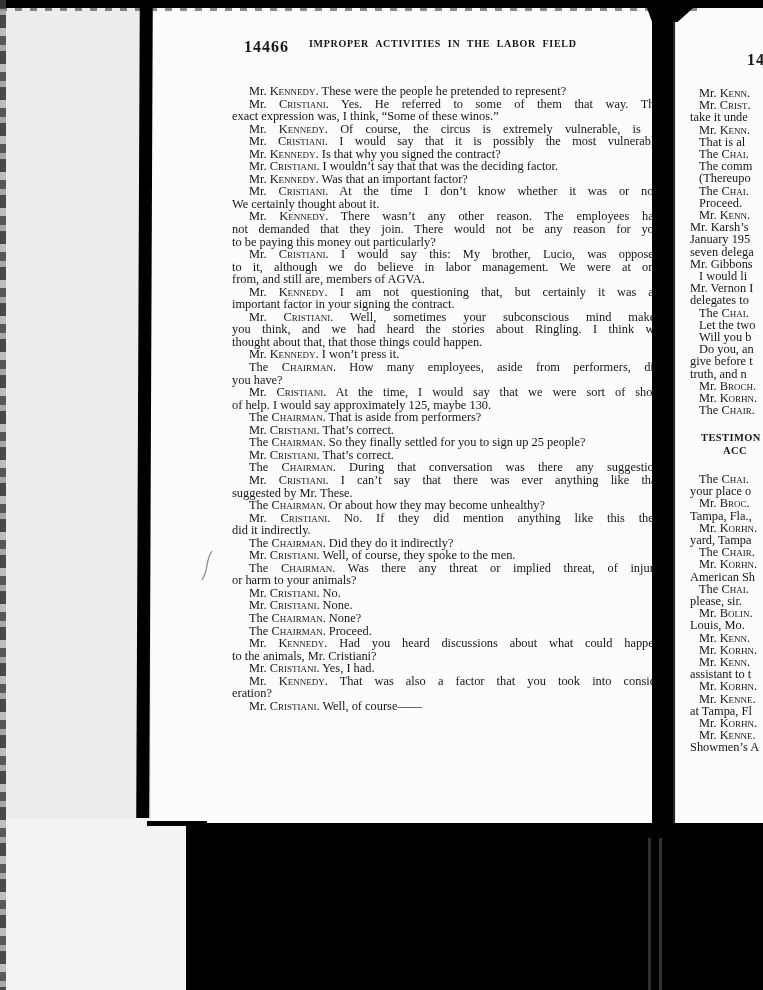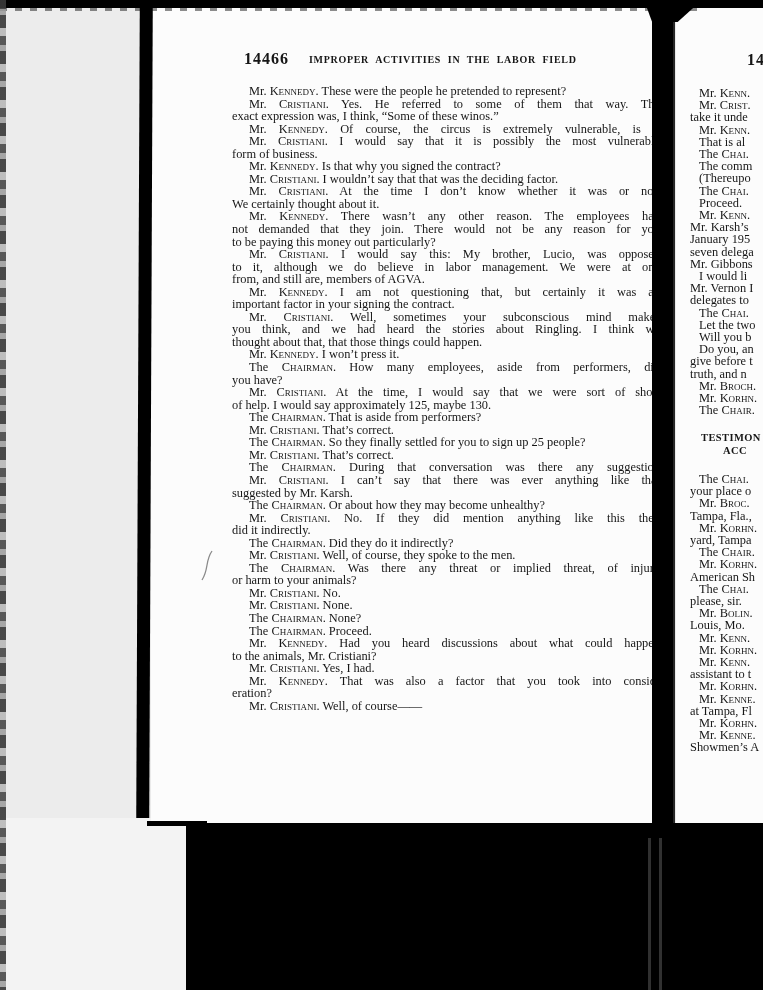--- a/index.html
+++ b/index.html
@@ -25,21 +25,21 @@
   .gutter-flare{position:absolute;left:644px;top:0;width:58px;height:22px;background:#000;
     clip-path:polygon(0 0,100% 0,58% 100%,14% 100%);}
   .bottom-black{position:absolute;left:186px;top:823px;width:577px;height:167px;background:#000;}
   .bottom-black-lip{position:absolute;left:147px;top:821px;width:60px;height:5px;background:#000;}
   .bottom-left-paper{position:absolute;left:0;top:818px;width:186px;height:172px;background:#f3f3f3;}
   .gutter-ghost-1{position:absolute;left:648px;top:838px;width:3px;height:152px;background:#4a4a4a;opacity:.65;}
   .gutter-ghost-2{position:absolute;left:659px;top:838px;width:3px;height:152px;background:#5a5a5a;opacity:.55;}
   .pencil-mark{position:absolute;left:199px;top:549px;}
   
   .main-page{position:absolute;left:151px;top:8px;width:504px;height:815px;background:#fcfcfc;overflow:hidden;}
-  .page-header{position:absolute;left:0;top:42px;width:504px;display:flex;align-items:center;}
+  .page-header{position:absolute;left:0;top:30px;width:504px;display:flex;align-items:flex-start;}
   .folio{margin-left:93px;font-size:16px;font-weight:bold;letter-spacing:1px;}
   .running-title{margin-left:20px;font-size:10px;font-weight:bold;letter-spacing:.7px;word-spacing:3.5px;white-space:nowrap;}
   .text-block{position:absolute;left:81px;top:77px;width:428px;font-size:12.4px;line-height:12.55px;}
   .tl{text-align:justify;text-align-last:left;}
   .tl.jst{text-align-last:justify;}
   .tl.ind{text-indent:17px;}
   .sc{font-variant:small-caps;}
   
   .right-page{position:absolute;left:676px;top:8px;width:87px;height:815px;background:#fcfcfc;overflow:hidden;}
   .right-folio{position:absolute;left:71px;top:43px;font-size:16px;font-weight:bold;letter-spacing:1px;white-space:nowrap;}
@@ -61,23 +61,23 @@
     <div class="page-header">
       <span class="folio">14466</span>
       <span class="running-title">IMPROPER ACTIVITIES IN THE LABOR FIELD</span>
     </div>
     <div class="text-block">
         <div class="tl ind">Mr. <span class="sc">Kennedy</span>. These were the people he pretended to represent?</div>
         <div class="tl ind jst">Mr. <span class="sc">Cristiani</span>. Yes.  He referred to some of them that way.  The</div>
         <div class="tl">exact expression was, I think, “Some of these winos.”</div>
         <div class="tl ind jst">Mr. <span class="sc">Kennedy</span>. Of course, the circus is extremely vulnerable, is it</div>
         <div class="tl ind jst">Mr. <span class="sc">Cristiani</span>. I would say that it is possibly the most vulnerable</div>
-        <div class="tl">form of business.</div>
         <div class="tl ind">Mr. <span class="sc">Kennedy</span>. Is that why you signed the contract?</div>
         <div class="tl ind">Mr. <span class="sc">Cristiani</span>. I wouldn’t say that that was the deciding factor.</div>
+        <div class="tl ind">Mr. <span class="sc">Kennedy</span>. Was that an important factor?</div>
         <div class="tl ind jst">Mr. <span class="sc">Cristiani</span>. At the time I don’t know whether it was or not.</div>
         <div class="tl">We certainly thought about it.</div>
         <div class="tl ind jst">Mr. <span class="sc">Kennedy</span>. There wasn’t any other reason.  The employees had</div>
         <div class="tl jst">not demanded that they join.  There would not be any reason for you</div>
         <div class="tl">to be paying this money out particularly?</div>
         <div class="tl ind jst">Mr. <span class="sc">Cristiani</span>. I would say this: My brother, Lucio, was opposed</div>
         <div class="tl jst">to it, although we do believe in labor management.  We were at one</div>
         <div class="tl">from, and still are, members of AGVA.</div>
         <div class="tl ind jst">Mr. <span class="sc">Kennedy</span>. I am not questioning that, but certainly it was an</div>
         <div class="tl">important factor in your signing the contract.</div>
@@ -88,21 +88,21 @@
         <div class="tl ind jst">The <span class="sc">Chairman</span>. How many employees, aside from performers, did</div>
         <div class="tl">you have?</div>
         <div class="tl ind jst">Mr. <span class="sc">Cristiani</span>. At the time, I would say that we were sort of short</div>
         <div class="tl">of help.  I would say approximately 125, maybe 130.</div>
         <div class="tl ind">The <span class="sc">Chairman</span>. That is aside from performers?</div>
         <div class="tl ind">Mr. <span class="sc">Cristiani</span>. That’s correct.</div>
         <div class="tl ind">The <span class="sc">Chairman</span>. So they finally settled for you to sign up 25 people?</div>
         <div class="tl ind">Mr. <span class="sc">Cristiani</span>. That’s correct.</div>
         <div class="tl ind jst">The <span class="sc">Chairman</span>. During that conversation was there any suggestion</div>
         <div class="tl ind jst">Mr. <span class="sc">Cristiani</span>. I can’t say that there was ever anything like that</div>
-        <div class="tl">suggested by Mr. Karsh.</div>
+        <div class="tl">suggested by Mr. These.</div>
         <div class="tl ind">The <span class="sc">Chairman</span>. Or about how they may become unhealthy?</div>
         <div class="tl ind jst">Mr. <span class="sc">Cristiani</span>. No.  If they did mention anything like this they</div>
         <div class="tl">did it indirectly.</div>
         <div class="tl ind">The <span class="sc">Chairman</span>. Did they do it indirectly?</div>
         <div class="tl ind">Mr. <span class="sc">Cristiani</span>. Well, of course, they spoke to the men.</div>
         <div class="tl ind jst">The <span class="sc">Chairman</span>. Was there any threat or implied threat, of injury</div>
         <div class="tl">or harm to your animals?</div>
         <div class="tl ind">Mr. <span class="sc">Cristiani</span>. No.</div>
         <div class="tl ind">Mr. <span class="sc">Cristiani</span>. None.</div>
         <div class="tl ind">The <span class="sc">Chairman</span>. None?</div>

